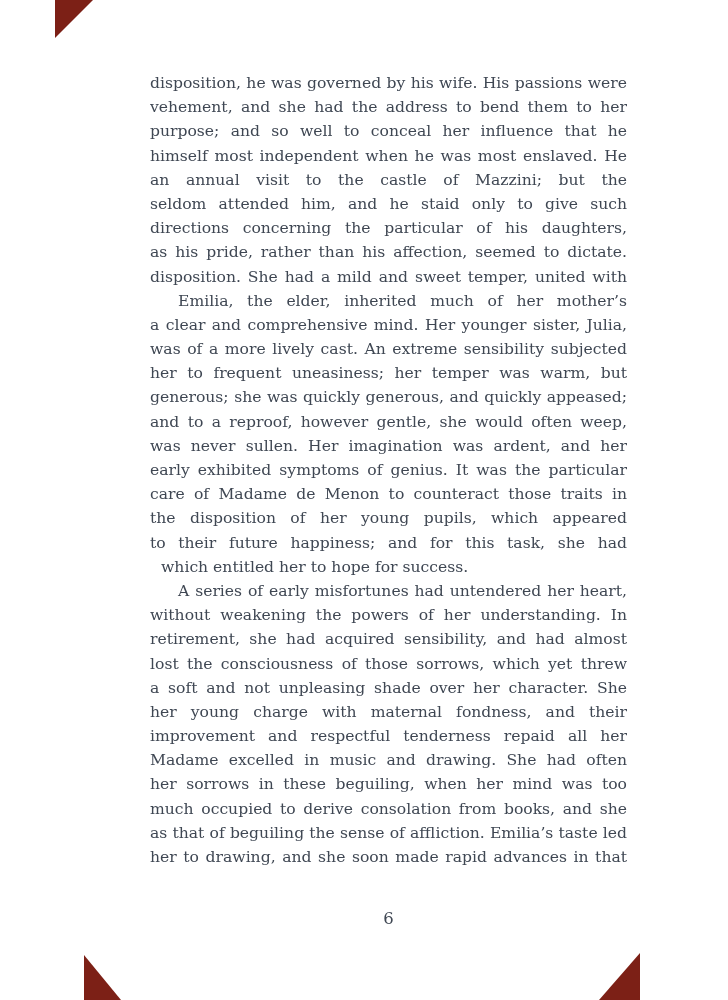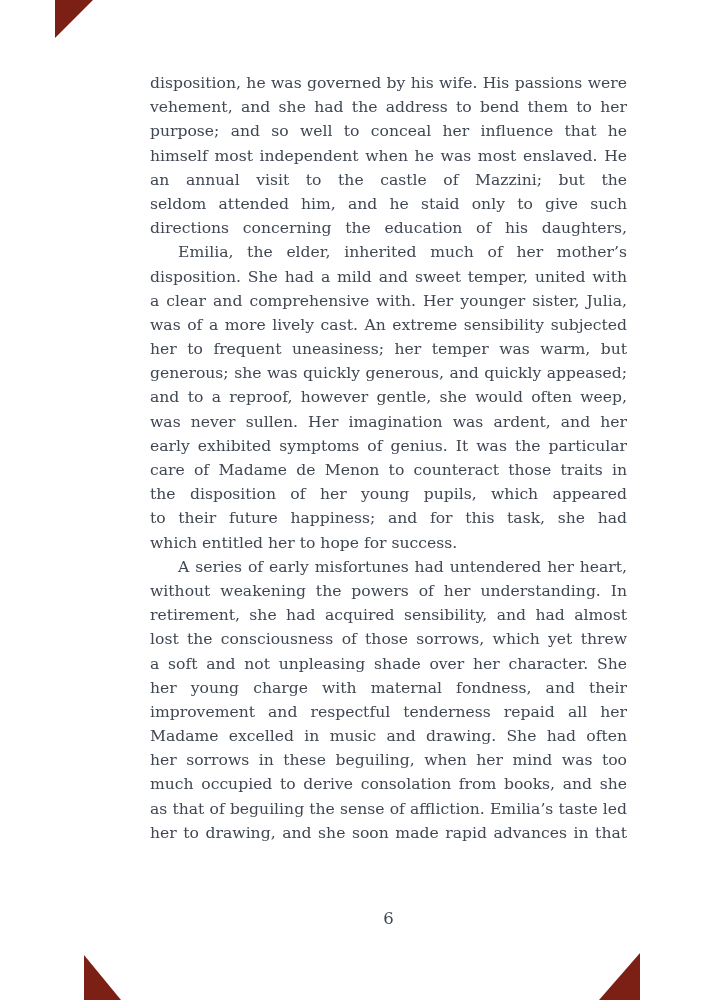--- a/index.html
+++ b/index.html
@@ -28,20 +28,21 @@
     height: 24.2px;
     line-height: 24.2px;
     text-align: justify;
     text-align-last: justify;
     overflow: hidden;
     white-space: normal;
   }
   .line.last-left {
     text-align: left;
     text-align-last: auto;
+    margin-left: 11px;
   }
   .line.indent {
     text-indent: 28px;
   }
   .page-number {
     position: absolute;
     left: 150px;
     top: 909px;
     width: 477px;
     text-align: center;
@@ -81,24 +82,25 @@
   <div class="corner bl" style="background: rgb(124, 32, 22);"></div>
   <div class="corner br" style="background: rgb(124, 32, 22);"></div>
 
   <main class="text-block" style="color: rgb(63, 71, 83);">
       <div class="line">disposition, he was governed by his wife. His passions were</div>
       <div class="line">vehement, and she had the address to bend them to her own</div>
       <div class="line">purpose; and so well to conceal her influence that he thought</div>
       <div class="line">himself most independent when he was most enslaved. He paid</div>
       <div class="line">an annual visit to the castle of Mazzini; but the marchioness</div>
       <div class="line">seldom attended him, and he staid only to give such general</div>
-      <div class="line">directions concerning the education of his daughters,</div>
+      <div class="line">directions concerning the particular of his daughters,</div>
+      <div class="line">as his pride, rather than his affection, seemed to dictate.</div>
+      <div class="line">disposition. She had a mild and sweet temper, united with</div>
       <div class="line indent">Emilia, the elder, inherited much of her mother’s</div>
-      <div class="line">disposition. She had a mild and sweet temper, united with</div>
-      <div class="line">a clear and comprehensive with. Her younger sister, Julia,</div>
+      <div class="line">a clear and comprehensive mind. Her younger sister, Julia,</div>
       <div class="line">was of a more lively cast. An extreme sensibility subjected</div>
       <div class="line">her to frequent uneasiness; her temper was warm, but</div>
       <div class="line">generous; she was quickly generous, and quickly appeased;</div>
       <div class="line">and to a reproof, however gentle, she would often weep, but</div>
       <div class="line">was never sullen. Her imagination was ardent, and her mind</div>
       <div class="line">early exhibited symptoms of genius. It was the particular</div>
       <div class="line">care of Madame de Menon to counteract those traits in</div>
       <div class="line">the disposition of her young pupils, which appeared inimical</div>
       <div class="line">to their future happiness; and for this task, she had abilities,</div>
       <div class="line last-left">which entitled her to hope for success.</div>

